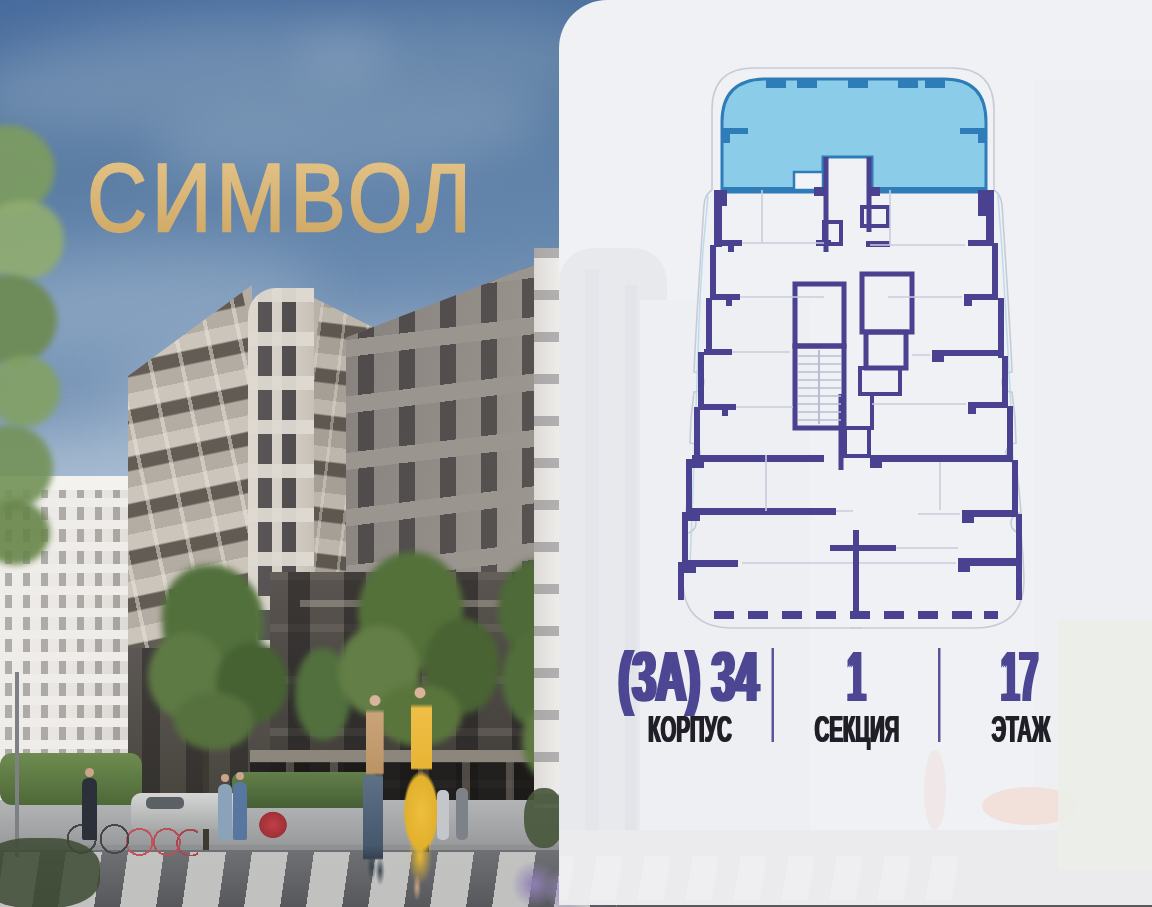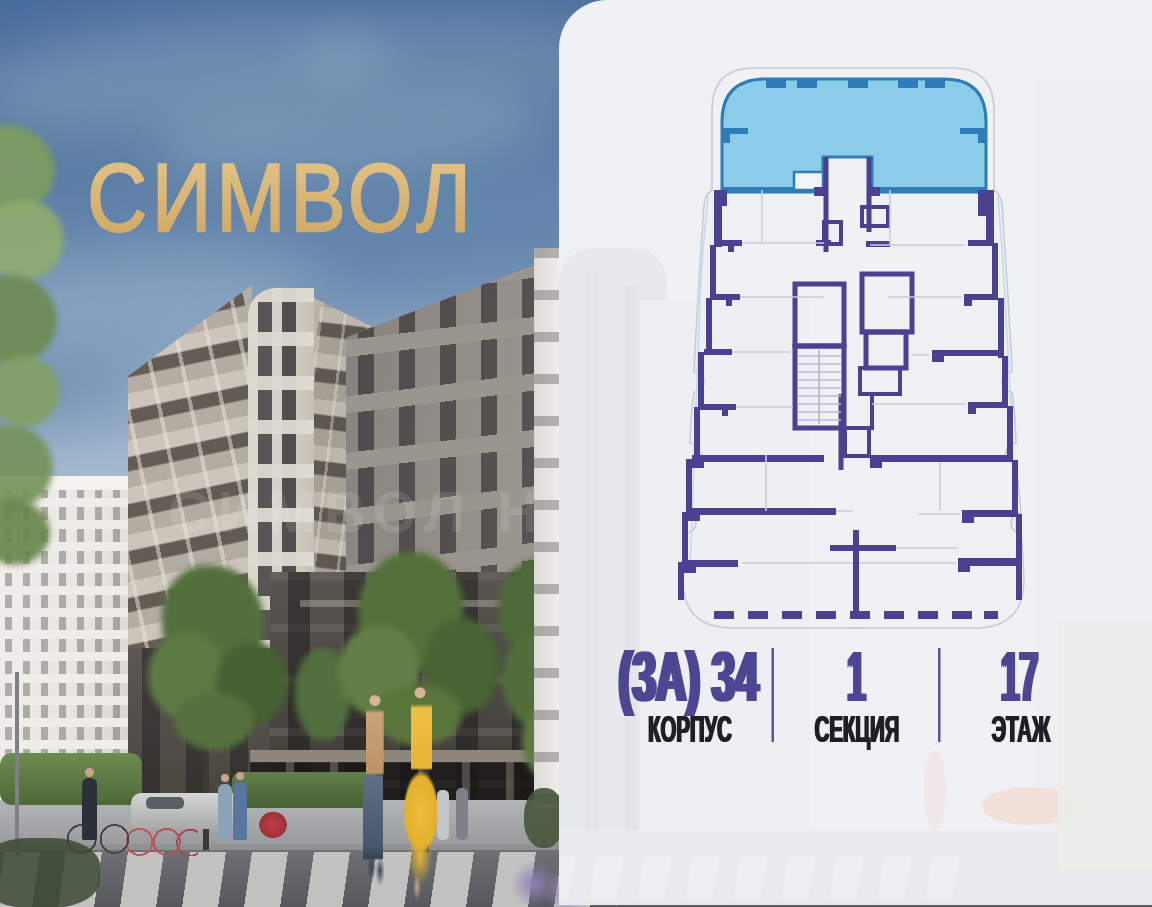--- a/index.html
+++ b/index.html
@@ -94,21 +94,20 @@
   <div style="left:295px;top:648px;width:56px;height:92px;border-radius:48%;background:#51703d;filter:blur(3px);"></div>
   <div style="left:423px;top:728px;width:6px;height:124px;background:#3a382f;"></div>
   <div id="tree2" style="left:358px;top:552px;width:105px;height:118px;border-radius:52% 48% 50% 50%;background:#54713a;filter:blur(3px);"></div>
   <div style="left:338px;top:625px;width:82px;height:92px;border-radius:50%;background:#637e46;filter:blur(3px);"></div>
   <div style="left:424px;top:618px;width:76px;height:96px;border-radius:50%;background:#496333;filter:blur(3px);"></div>
   <div style="left:376px;top:684px;width:86px;height:62px;border-radius:50%;background:#5a753c;filter:blur(3px);"></div>
   <div style="left:498px;top:560px;width:78px;height:98px;border-radius:50%;background:#4d6a38;filter:blur(3px);"></div>
   <div style="left:502px;top:628px;width:80px;height:102px;border-radius:50%;background:#516e3a;filter:blur(3px);"></div>
   <div style="left:522px;top:700px;width:72px;height:84px;border-radius:50%;background:#5f7a42;filter:blur(3px);"></div>
 
-  <div style="left:168px;top:478px;width:400px;height:80px;color:rgba(255,255,255,.11);font-size:58px;font-weight:bold;letter-spacing:8px;font-family:'Liberation Sans',sans-serif;">СИМВОЛ Н</div>
 
   <div style="left:534px;top:248px;width:26px;height:560px;background:
     repeating-linear-gradient(180deg, rgba(120,116,120,.5) 0 10px, rgba(0,0,0,0) 10px 42px),
     linear-gradient(90deg,#dddad6,#efedeb);"></div>
 
   <div style="left:15px;top:672px;width:4px;height:185px;background:#7e8184;"></div>
 
   <div style="left:131px;top:793px;width:116px;height:36px;border-radius:10px 16px 5px 5px;background:linear-gradient(180deg,#d4d5d4,#a8aaaa);"></div>
   <div style="left:146px;top:797px;width:38px;height:12px;border-radius:5px;background:#5b6065;"></div>
 

